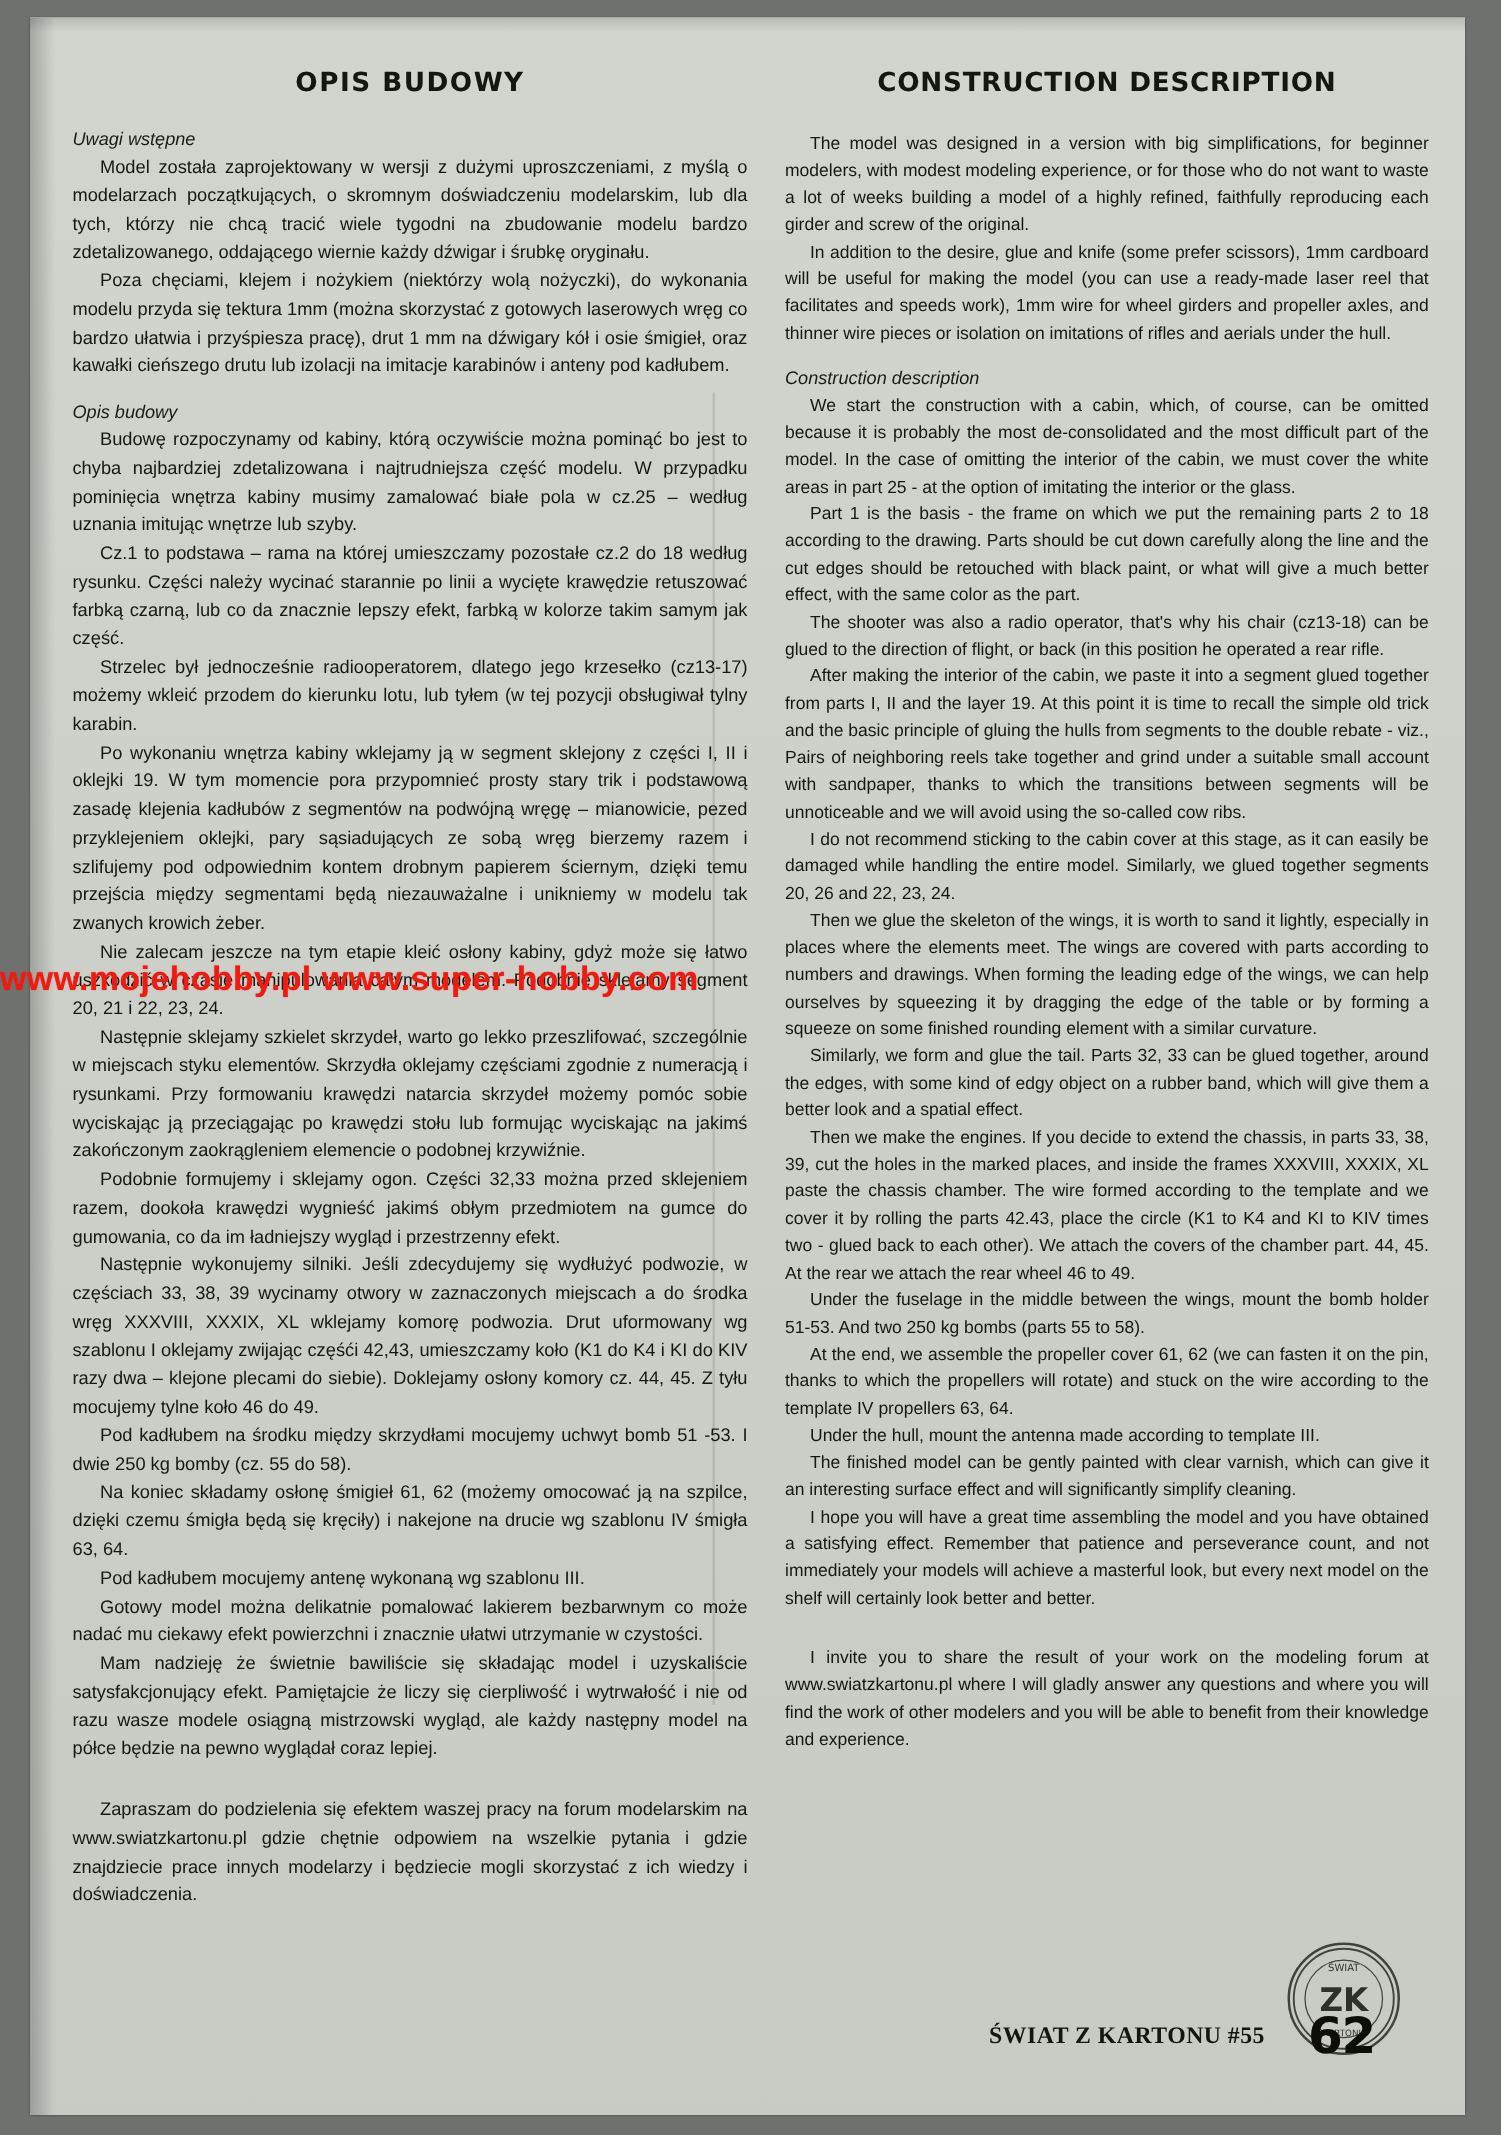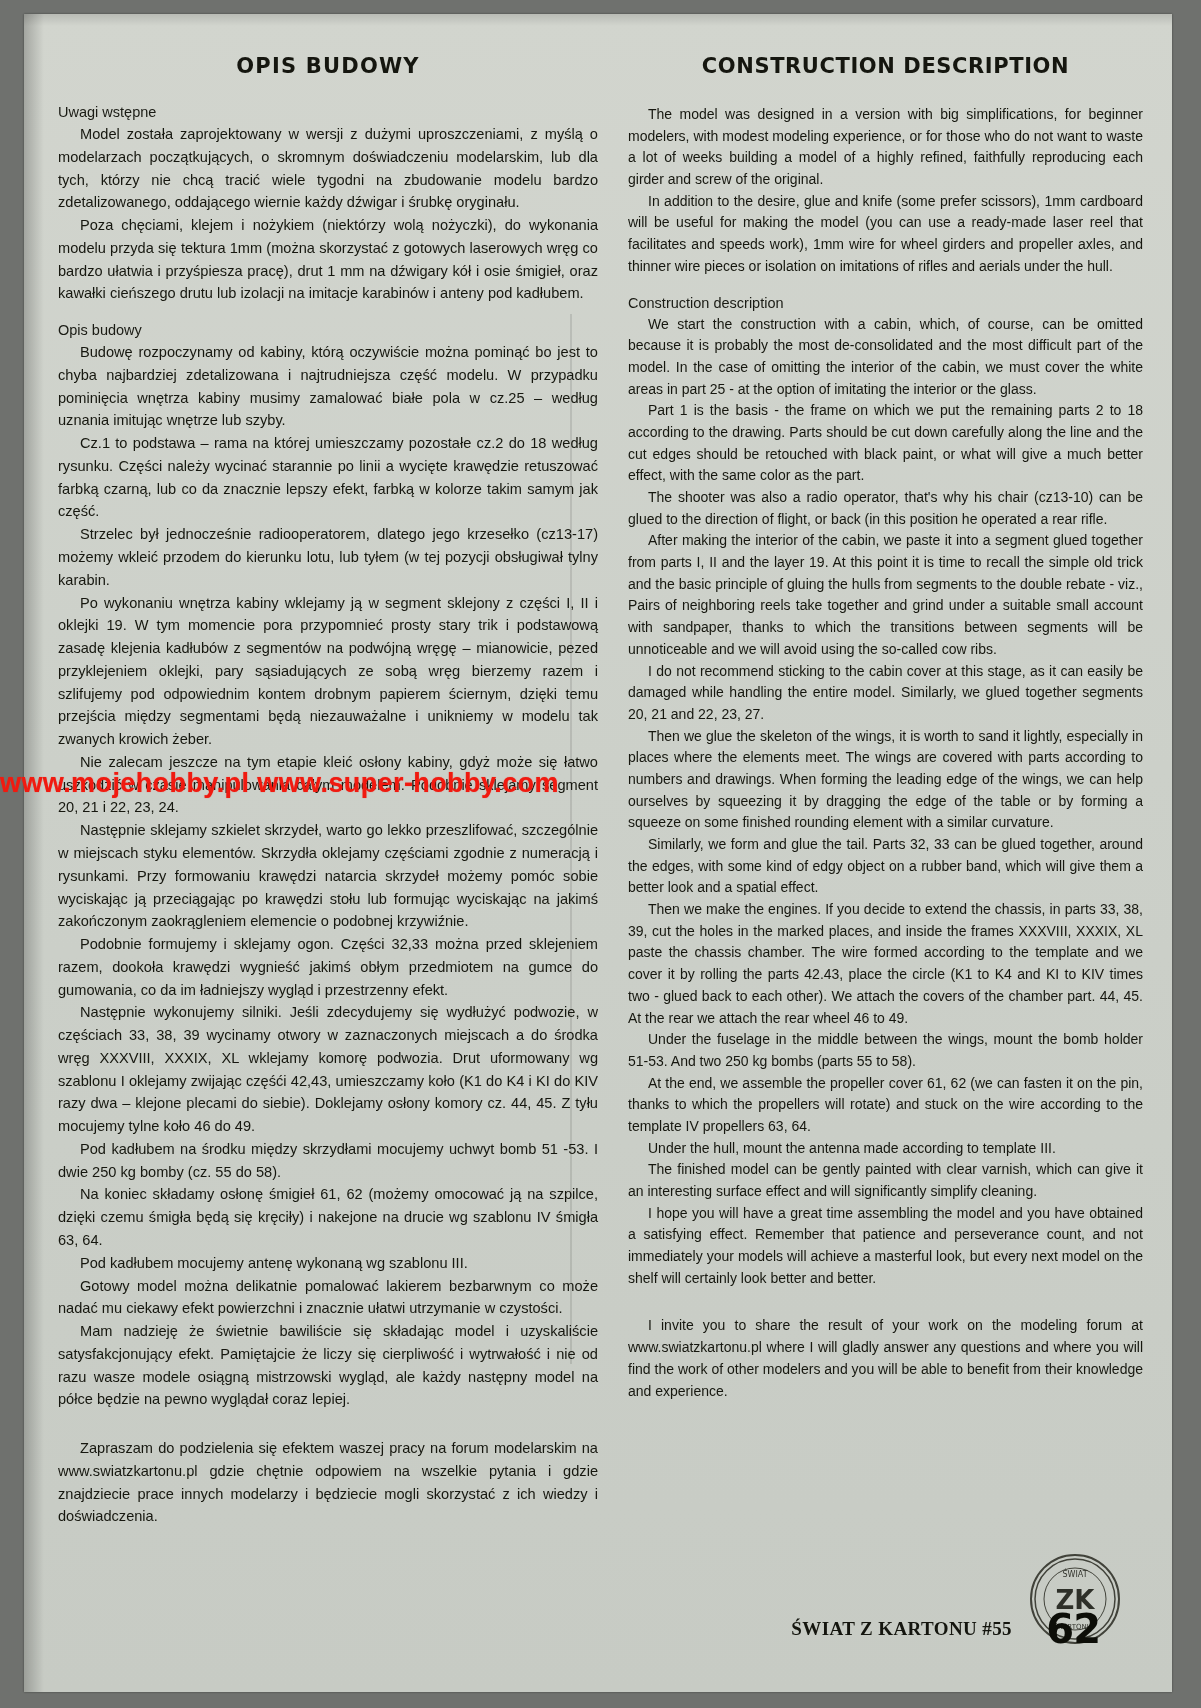--- a/index.html
+++ b/index.html
@@ -59,20 +59,21 @@
   }
   .col-right h1.col-title {
     font-size: 21px;
     letter-spacing: 0.6px;
   }
   .subhead {
     font-size: 14.5px;
     color: #1a1b14;
     margin: 0 0 3px 0;
     font-family: "Liberation Sans", sans-serif;
+    font-style: italic;
   }
   p.para {
     margin: 0;
     text-align: justify;
     color: #16170f;
     line-height: 1.56;
   }
   .col-left p.para {
     font-size: 14.6px;
     text-indent: 22px;
@@ -215,23 +216,23 @@
         <h1 class="col-title">CONSTRUCTION DESCRIPTION</h1>
 
         <p class="para">The model was designed in a version with big simplifications, for beginner modelers, with modest modeling experience, or for those who do not want to waste a lot of weeks building a model of a highly refined, faithfully reproducing each girder and screw of the original.</p>
         <p class="para">In addition to the desire, glue and knife (some prefer scissors), 1mm cardboard will be useful for making the model (you can use a ready-made laser reel that facilitates and speeds work), 1mm wire for wheel girders and propeller axles, and thinner wire pieces or isolation on imitations of rifles and aerials under the hull.</p>
 
         <div class="gap-md"></div>
 
         <div class="subhead">Construction description</div>
         <p class="para noindent">We start the construction with a cabin, which, of course, can be omitted because it is probably the most de-consolidated and the most difficult part of the model. In the case of omitting the interior of the cabin, we must cover the white areas in part 25 - at the option of imitating the interior or the glass.</p>
         <p class="para">Part 1 is the basis - the frame on which we put the remaining parts 2 to 18 according to the drawing. Parts should be cut down carefully along the line and the cut edges should be retouched with black paint, or what will give a much better effect, with the same color as the part.</p>
-        <p class="para">The shooter was also a radio operator, that's why his chair (cz13-10) can be glued to the direction of flight, or back (in this position he operated a rear rifle.</p>
+        <p class="para">The shooter was also a radio operator, that's why his chair (cz13-18) can be glued to the direction of flight, or back (in this position he operated a rear rifle.</p>
         <p class="para">After making the interior of the cabin, we paste it into a segment glued together from parts I, II and the layer 19. At this point it is time to recall the simple old trick and the basic principle of gluing the hulls from segments to the double rebate - viz., Pairs of neighboring reels take together and grind under a suitable small account with sandpaper, thanks to which the transitions between segments will be unnoticeable and we will avoid using the so-called cow ribs.</p>
-        <p class="para">I do not recommend sticking to the cabin cover at this stage, as it can easily be damaged while handling the entire model. Similarly, we glued together segments 20, 21 and 22, 23, 27.</p>
+        <p class="para">I do not recommend sticking to the cabin cover at this stage, as it can easily be damaged while handling the entire model. Similarly, we glued together segments 20, 26 and 22, 23, 24.</p>
         <p class="para">Then we glue the skeleton of the wings, it is worth to sand it lightly, especially in places where the elements meet. The wings are covered with parts according to numbers and drawings. When forming the leading edge of the wings, we can help ourselves by squeezing it by dragging the edge of the table or by forming a squeeze on some finished rounding element with a similar curvature.</p>
         <p class="para">Similarly, we form and glue the tail. Parts 32, 33 can be glued together, around the edges, with some kind of edgy object on a rubber band, which will give them a better look and a spatial effect.</p>
         <p class="para">Then we make the engines. If you decide to extend the chassis, in parts 33, 38, 39, cut the holes in the marked places, and inside the frames XXXVIII, XXXIX, XL paste the chassis chamber. The wire formed according to the template and we cover it by rolling the parts 42.43, place the circle (K1 to K4 and KI to KIV times two - glued back to each other). We attach the covers of the chamber part. 44, 45. At the rear we attach the rear wheel 46 to 49.</p>
         <p class="para">Under the fuselage in the middle between the wings, mount the bomb holder 51-53. And two 250 kg bombs (parts 55 to 58).</p>
         <p class="para">At the end, we assemble the propeller cover 61, 62 (we can fasten it on the pin, thanks to which the propellers will rotate) and stuck on the wire according to the template IV propellers 63, 64.</p>
         <p class="para">Under the hull, mount the antenna made according to template III.</p>
         <p class="para">The finished model can be gently painted with clear varnish, which can give it an interesting surface effect and will significantly simplify cleaning.</p>
         <p class="para">I hope you will have a great time assembling the model and you have obtained a satisfying effect. Remember that patience and perseverance count, and not immediately your models will achieve a masterful look, but every next model on the shelf will certainly look better and better.</p>
 
         <div class="gap-lg"></div>

